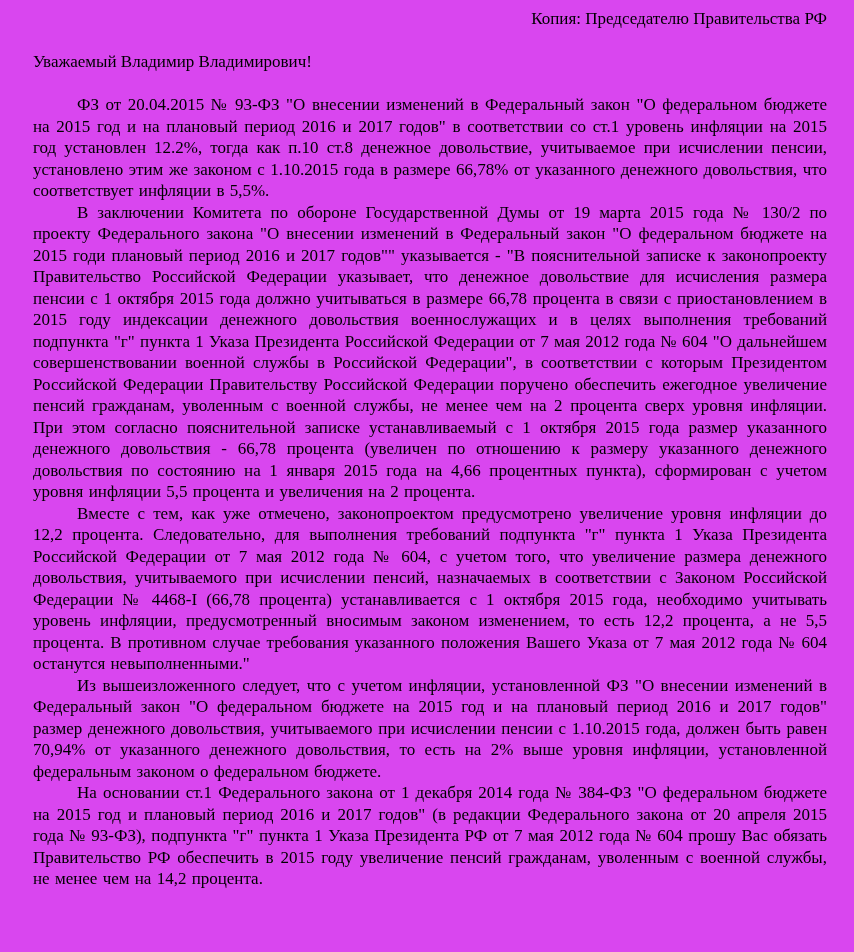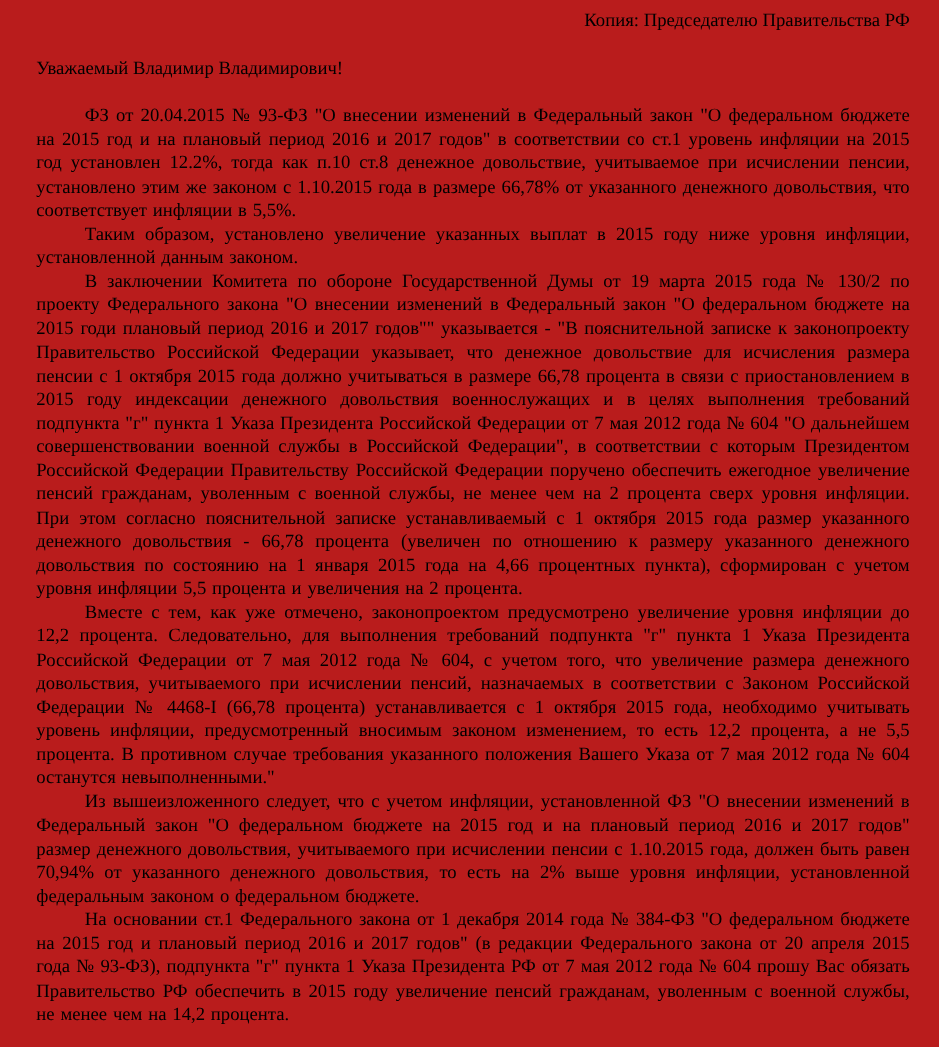--- a/index.html
+++ b/index.html
@@ -4,21 +4,21 @@
   <style>
     html, body {
       margin: 0;
       padding: 0;
       background: #ffffff;
     }
     .page {
       width: 854px;
       min-height: 952px;
       box-sizing: border-box;
-      background: #b91c1c;
+      background: #d946ef;
       color: #000000;
       font-family: "Liberation Serif", "DejaVu Serif", serif;
       font-size: 17px;
       line-height: 21.5px;
       padding: 8px 27px 10px 33px;
     }
     .copy-line {
       text-align: right;
       margin: 0 0 21.5px 0;
       white-space: nowrap;
@@ -37,19 +37,18 @@
 </head>
 <body>
 
 <div class="page">
   <div class="copy-line">Копия: Председателю Правительства РФ</div>
 
   <div class="salutation">Уважаемый Владимир Владимирович!</div>
 
   <div class="body-text">
     <p>ФЗ от 20.04.2015 № 93-ФЗ "О внесении изменений в Федеральный закон "О федеральном бюджете на 2015 год и на плановый период 2016 и 2017 годов" в соответствии со ст.1 уровень инфляции на 2015 год установлен 12.2%, тогда как п.10 ст.8 денежное довольствие, учитываемое при исчислении пенсии, установлено этим же законом с 1.10.2015 года в размере 66,78% от указанного денежного довольствия, что соответствует инфляции в 5,5%.</p>
-    <p>Таким образом, установлено увеличение указанных выплат в 2015 году ниже уровня инфляции, установленной данным законом.</p>
     <p>В заключении Комитета по обороне Государственной Думы от 19 марта 2015 года № 130/2 по проекту Федерального закона "О внесении изменений в Федеральный закон "О федеральном бюджете на 2015 годи плановый период 2016 и 2017 годов"" указывается - "В пояснительной записке к законопроекту Правительство Российской Федерации указывает, что денежное довольствие для исчисления размера пенсии с 1 октября 2015 года должно учитываться в размере 66,78 процента в связи с приостановлением в 2015 году индексации денежного довольствия военнослужащих и в целях выполнения требований подпункта "г" пункта 1 Указа Президента Российской Федерации от 7 мая 2012 года № 604 "О дальнейшем совершенствовании военной службы в Российской Федерации", в соответствии с которым Президентом Российской Федерации Правительству Российской Федерации поручено обеспечить ежегодное увеличение пенсий гражданам, уволенным с военной службы, не менее чем на 2 процента сверх уровня инфляции. При этом согласно пояснительной записке устанавливаемый с 1 октября 2015 года размер указанного денежного довольствия - 66,78 процента (увеличен по отношению к размеру указанного денежного довольствия по состоянию на 1 января 2015 года на 4,66 процентных пункта), сформирован с учетом уровня инфляции 5,5 процента и увеличения на 2 процента.</p>
     <p>Вместе с тем, как уже отмечено, законопроектом предусмотрено увеличение уровня инфляции до 12,2 процента. Следовательно, для выполнения требований подпункта "г" пункта 1 Указа Президента Российской Федерации от 7 мая 2012 года № 604, с учетом того, что увеличение размера денежного довольствия, учитываемого при исчислении пенсий, назначаемых в соответствии с Законом Российской Федерации № 4468-I (66,78 процента) устанавливается с 1 октября 2015 года, необходимо учитывать уровень инфляции, предусмотренный вносимым законом изменением, то есть 12,2 процента, а не 5,5 процента. В противном случае требования указанного положения Вашего Указа от 7 мая 2012 года № 604 останутся невыполненными."</p>
     <p>Из вышеизложенного следует, что с учетом инфляции, установленной ФЗ "О внесении изменений в Федеральный закон "О федеральном бюджете на 2015 год и на плановый период 2016 и 2017 годов" размер денежного довольствия, учитываемого при исчислении пенсии с 1.10.2015 года, должен быть равен 70,94% от указанного денежного довольствия, то есть на 2% выше уровня инфляции, установленной федеральным законом о федеральном бюджете.</p>
     <p>На основании ст.1 Федерального закона от 1 декабря 2014 года № 384-ФЗ "О федеральном бюджете на 2015 год и плановый период 2016 и 2017 годов" (в редакции Федерального закона от 20 апреля 2015 года № 93-ФЗ), подпункта "г" пункта 1 Указа Президента РФ от 7 мая 2012 года № 604 прошу Вас обязать Правительство РФ обеспечить в 2015 году увеличение пенсий гражданам, уволенным с военной службы, не менее чем на 14,2 процента.</p>
   </div>
 </div>
 
 </body></html>

